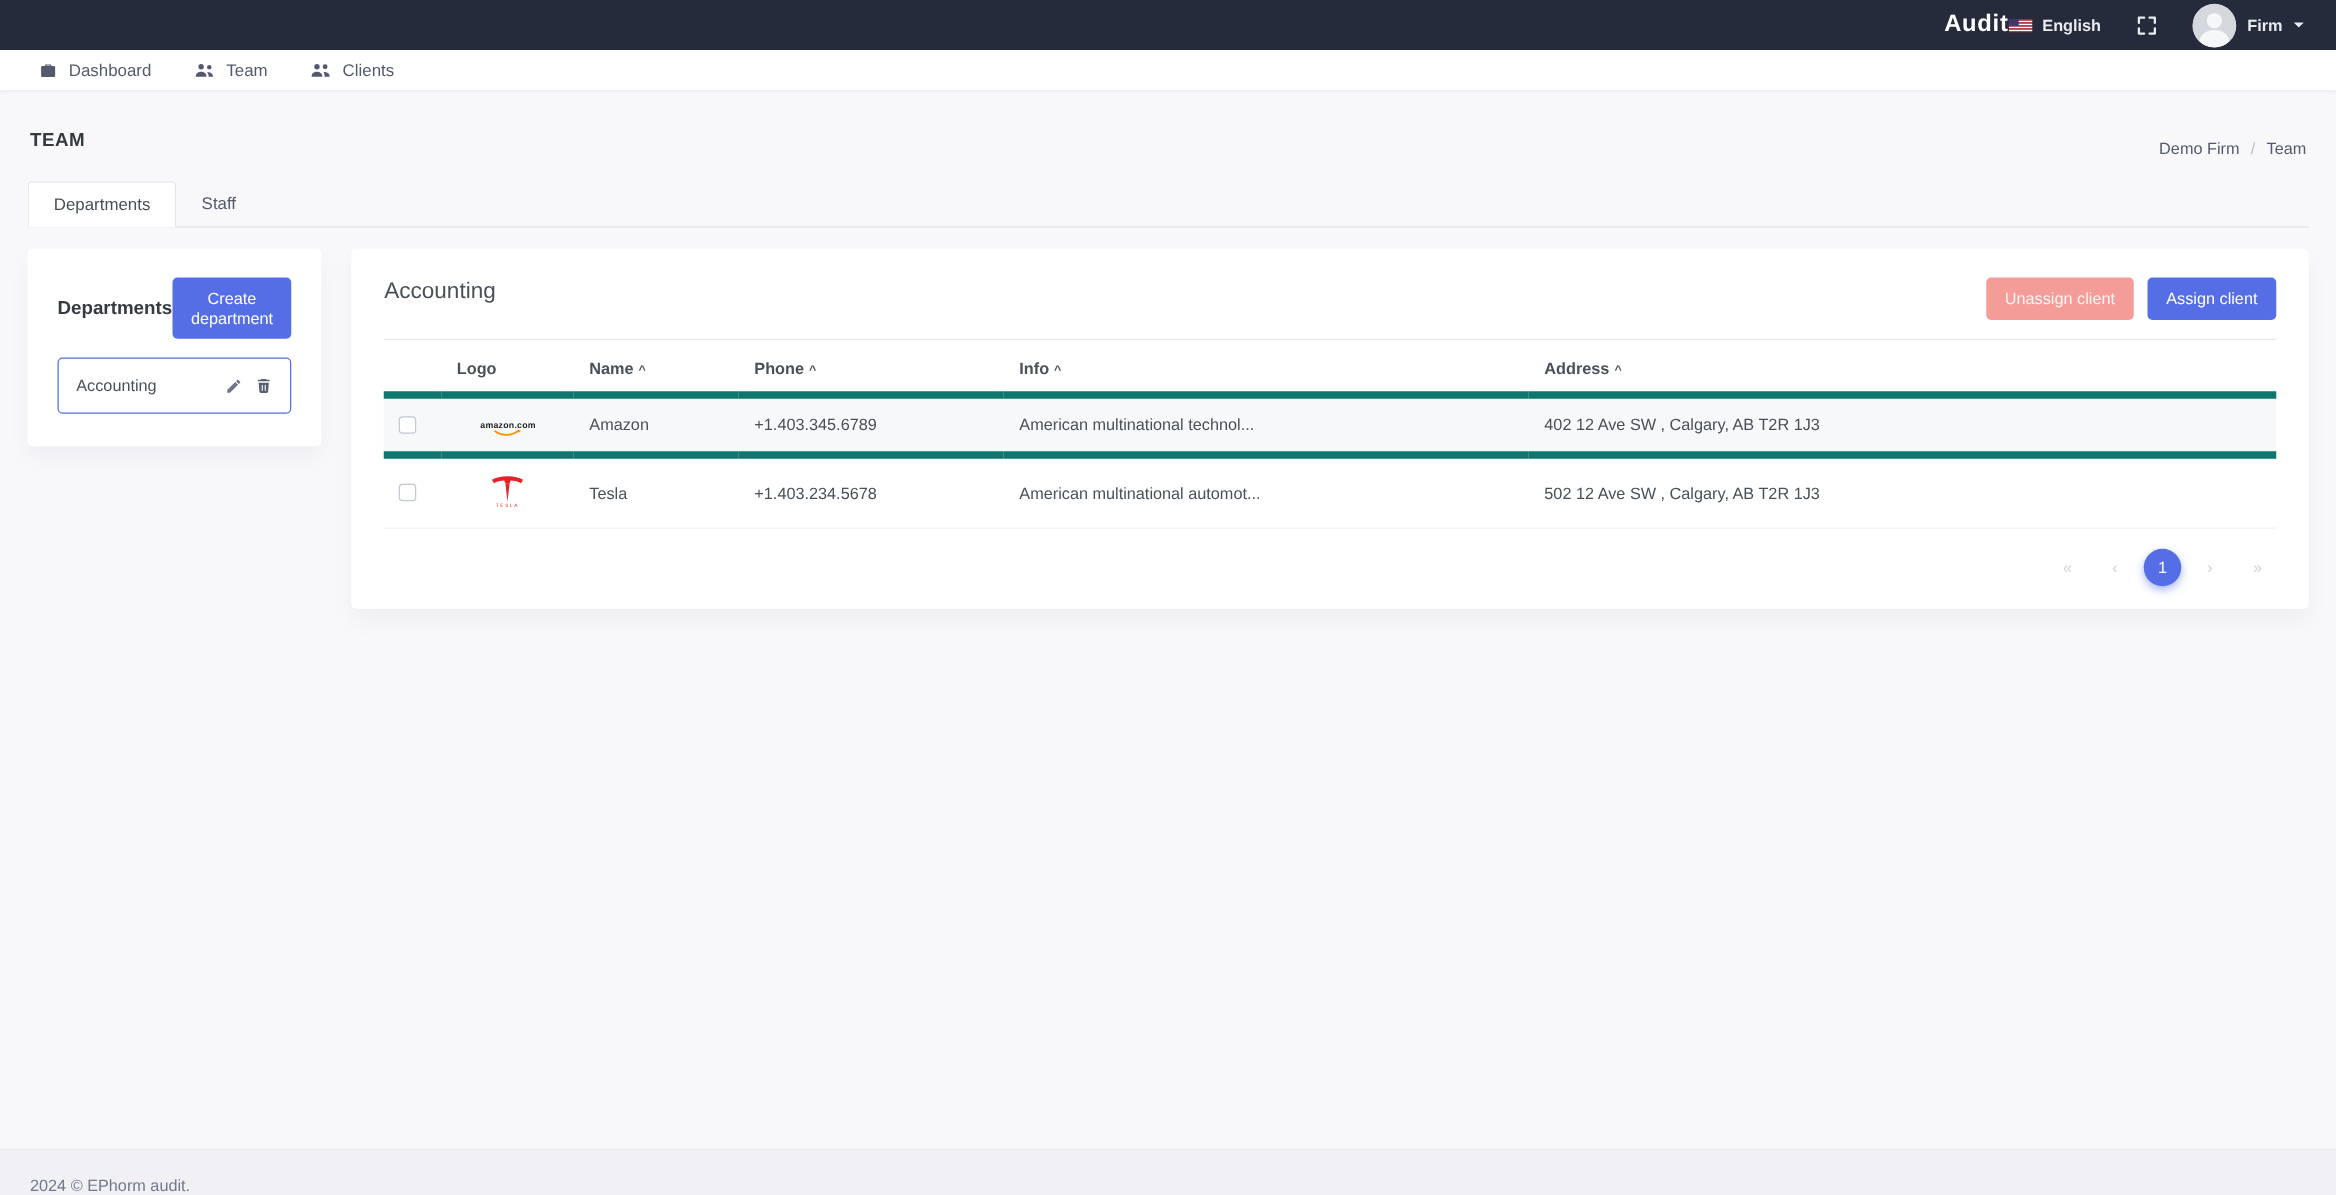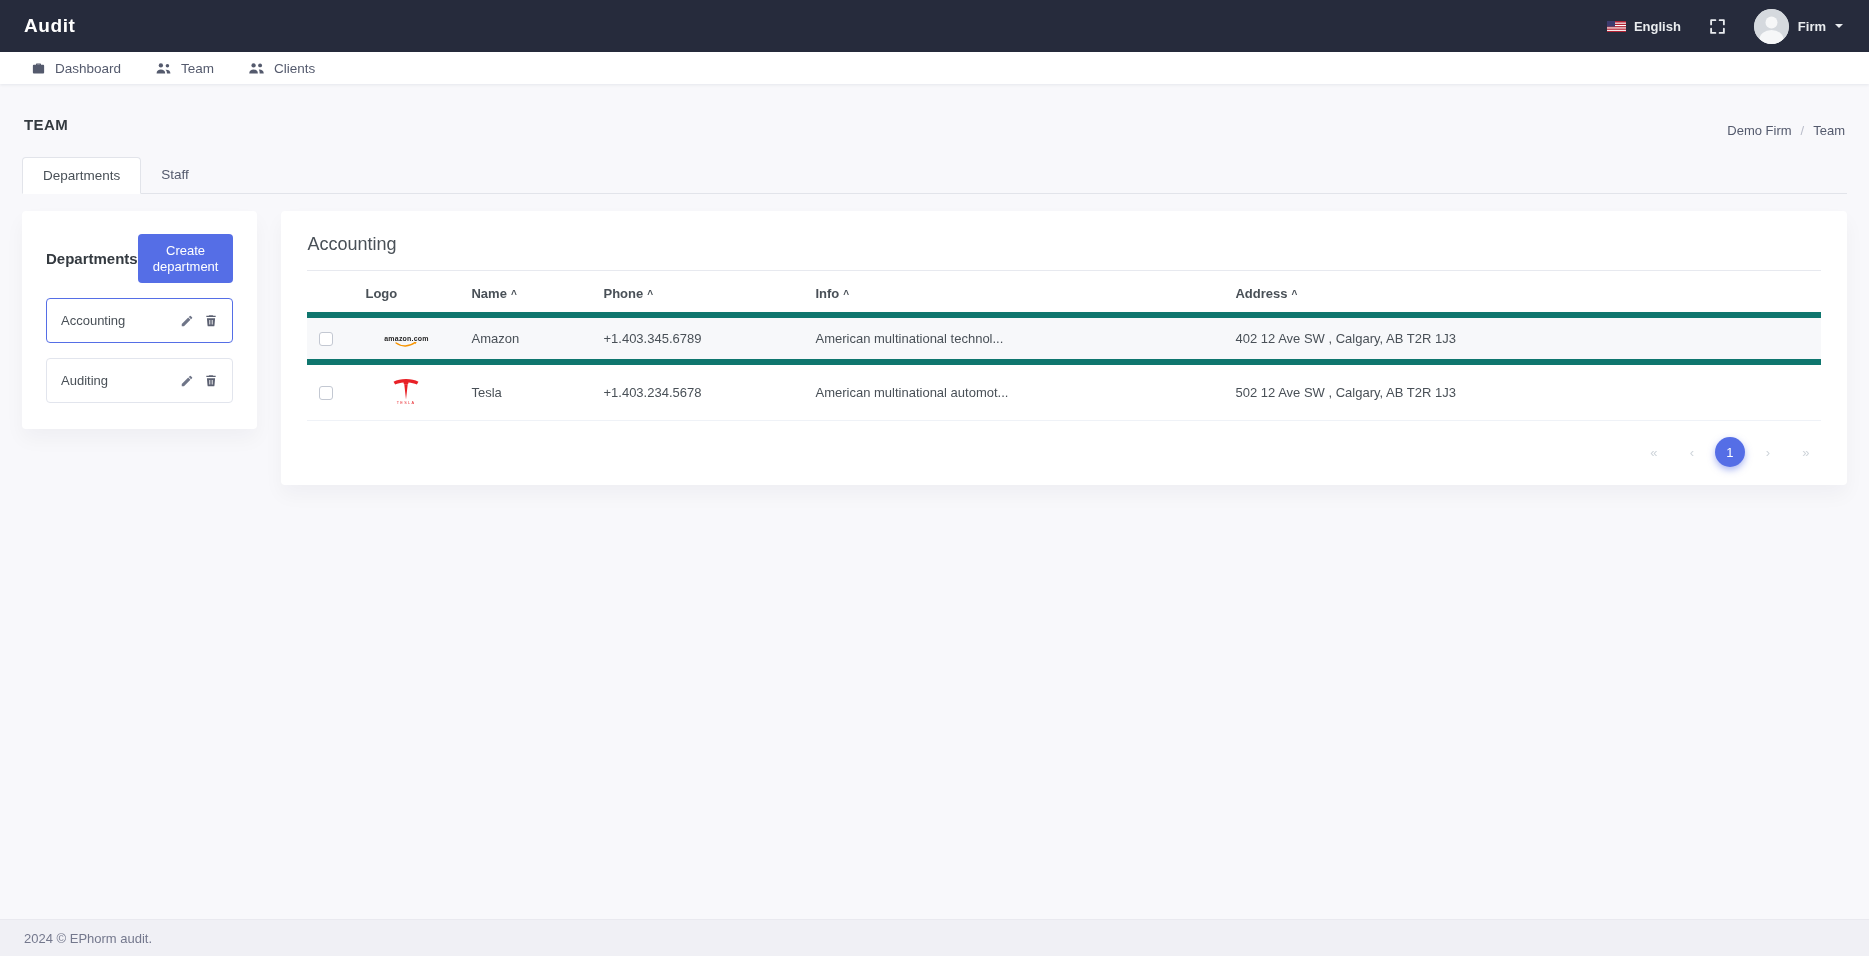--- a/index.html
+++ b/index.html
@@ -5,22 +5,22 @@
   * { box-sizing: border-box; }
   html,body { margin:0; padding:0; }
   body {
     width:1869px; height:956px;
     font-family:"Liberation Sans", sans-serif;
     background:#f8f8fb; color:#495057;
     display:flex; flex-direction:column; overflow:hidden;
   }
 
   
-  .topbar { height:52px; background:#262b3c; display:flex; align-items:center;
-            justify-content:space-between; padding:0 26px 0 24px; flex:0 0 auto; }
+  .topbar { height:40px; background:#262b3c; display:flex; align-items:center;
+            justify-content:flex-end; padding:0 26px 0 24px; flex:0 0 auto; }
   .brand { color:#ffffff; font-size:19px; font-weight:700; letter-spacing:.6px; }
   .topbar-right { display:flex; align-items:center; gap:28px; }
   .lang { display:flex; align-items:center; gap:8px; color:#e9ecef; font-size:13px;
           font-weight:600; cursor:pointer; }
   .fullscreen-btn { display:flex; align-items:center; cursor:pointer; background:none; border:none; padding:0; }
   .user { display:flex; align-items:center; gap:9px; color:#e9ecef; font-size:13px;
           font-weight:600; cursor:pointer; }
   .avatar { width:35px; height:35px; border-radius:50%; overflow:hidden; background:#d5d9de; }
   .caret-down { width:0; height:0; border-left:4px solid transparent;
                 border-right:4px solid transparent; border-top:4px solid #e9ecef; }
@@ -92,21 +92,21 @@
   .amz-text { font-size:7px; font-weight:700; color:#1f1f1f; letter-spacing:.2px; }
   .tesla-logo { display:inline-flex; flex-direction:column; align-items:center; }
 
   .pagination { display:flex; justify-content:flex-end; align-items:center; gap:8px; margin-top:16px; }
   .page-btn { width:30px; height:30px; border-radius:50%; display:flex; align-items:center;
               justify-content:center; color:#ced4da; font-size:13px; background:transparent;
               border:none; cursor:pointer; font-family:inherit; }
   .page-btn.active { background:#556ee6; color:#ffffff; box-shadow:0 3px 7px rgba(85,110,230,.5); }
 
   .footer { height:37px; background:#f0f0f5; border-top:1px solid #e9e9ef; display:flex;
-            align-items:center; padding:0 24px; font-size:13px; color:#74788d; flex:0 0 auto; }
+            align-items:flex-end; padding:0 24px; font-size:13px; color:#74788d; flex:0 0 auto; }
 </style>
 </head>
 <body>
 
 <header class="topbar">
   <div class="brand">Audit</div>
   <div class="topbar-right">
     <div class="lang">
       <span style="display:flex;">
         <svg width="19" height="11" viewBox="0 0 19 11">
@@ -211,40 +211,29 @@
               </svg>
           </button>
           <button class="icon-btn">
             <svg width="14" height="15" viewBox="0 0 24 24" fill="#5b6071">
                 <path d="M9 3h6l1 1h4v2H4V4h4l1-1zM5 8h14l-1 12a2 2 0 0 1-2 2H8a2 2 0 0 1-2-2L5 8zm4.2 3v8h1.5v-8H9.2zm4.1 0v8h1.5v-8h-1.5z"></path>
               </svg>
           </button>
         </span>
       </div>
 
-      <div class="dept-item">
-        <span>Auditing</span>
-        <span class="dept-actions">
-          <button class="icon-btn">
-            <svg width="14" height="14" viewBox="0 0 24 24" fill="#6f7588">
-                <path d="M3 17.2V21h3.8L17.9 9.9l-3.8-3.8L3 17.2zM20.7 7.1a1 1 0 0 0 0-1.4l-2.4-2.4a1 1 0 0 0-1.4 0l-1.8 1.8 3.8 3.8 1.8-1.8z"></path>
-              </svg>
-          </button>
-          <button class="icon-btn">
-            <svg width="14" height="15" viewBox="0 0 24 24" fill="#5b6071">
-                <path d="M9 3h6l1 1h4v2H4V4h4l1-1zM5 8h14l-1 12a2 2 0 0 1-2 2H8a2 2 0 0 1-2-2L5 8zm4.2 3v8h1.5v-8H9.2zm4.1 0v8h1.5v-8h-1.5z"></path>
-              </svg>
-          </button>
-        </span>
-      </div>
     </section>
 
     <section class="card card-right">
       <div class="right-head">
         <div class="right-title">Accounting</div>
+        <div class="right-actions">
+          <button class="btn btn-danger-muted">Unassign client</button>
+          <button class="btn btn-primary">Assign client</button>
+        </div>
       </div>
 
       <hr class="divider">
 
       <table class="clients">
         <colgroup>
           <col class="col-check">
             <col class="col-logo">
             <col class="col-name">
           <col class="col-phone">

